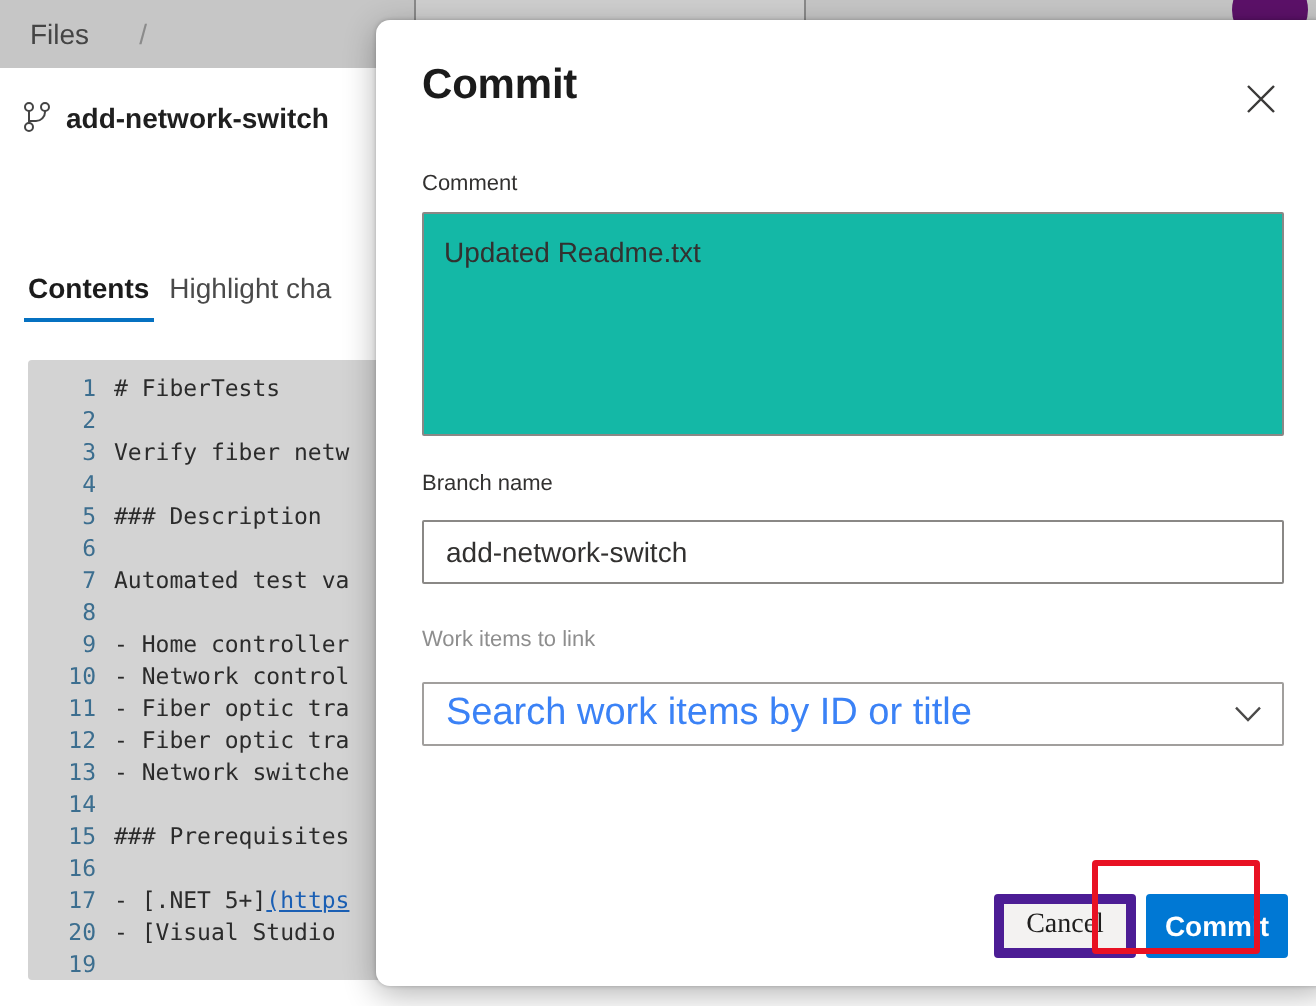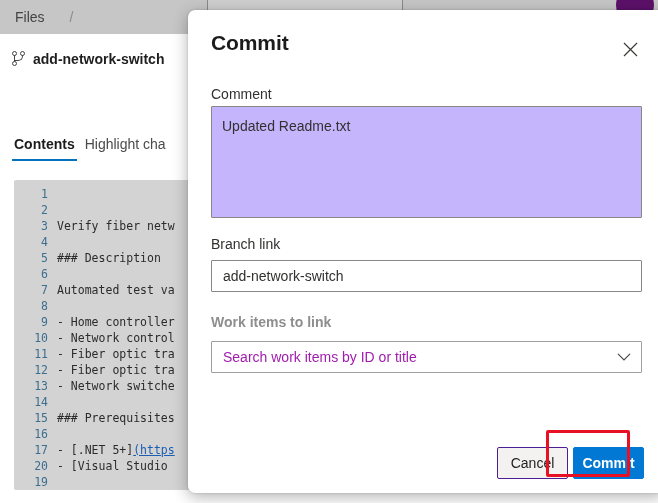--- a/index.html
+++ b/index.html
@@ -243,34 +243,34 @@
     display: flex;
     align-items: center;
     justify-content: center;
     cursor: pointer;
   }
   #close-button svg { display: block; }
 
   .field-label {
     position: absolute;
     left: 23px;
-    font-size: 14px;
+    font-size: 11px;
     color: #323130;
     text-align: right;
   }
   .field-label.muted { color: #8e8e8e; }
 
   #comment-label { top: 76px; }
   #comment-input {
     position: absolute;
     left: 23px; top: 96px;
     width: 431px; height: 112px;
     border: 1px solid #8a8886;
     border-radius: 1px;
-    background: #c4b5fd;
+    background: #14b8a6;
     box-sizing: border-box;
     font-family: "Liberation Sans", sans-serif;
     font-size: 14px;
     color: #323130;
     padding: 10px 10px;
     resize: none;
     outline: none;
     line-height: 18px;
   }
 
@@ -283,52 +283,52 @@
     border-radius: 1px;
     background: #ffffff;
     box-sizing: border-box;
     font-family: "Liberation Sans", sans-serif;
     font-size: 14px;
     color: #323130;
     padding: 0 11px;
     outline: none;
   }
 
-  #workitems-label { top: 304px; font-weight: bold; }
+  #workitems-label { top: 304px; }
   #workitems-combo {
     position: absolute;
     left: 23px; top: 331px;
     width: 431px; height: 32px;
     border: 1px solid #a19f9d;
     border-radius: 1px;
     background: #ffffff;
     box-sizing: border-box;
     display: flex;
     align-items: center;
     padding: 0 10px 0 11px;
     cursor: pointer;
   }
   #workitems-placeholder {
     flex: 1;
-    font-size: 14px;
-    color: #a21caf;
+    font-size: 19px;
+    color: #3b82f6;
     white-space: nowrap;
     overflow: hidden;
   }
   #workitems-chevron { display: flex; align-items: center; }
 
   
   #cancel-button {
     position: absolute;
     left: 309px; top: 437px;
     width: 71px; height: 32px;
     background: #f3f2f1;
-    border: 1px solid #4c1d95;
+    border: 5px solid #4c1d95;
     border-radius: 2px;
-    font-family: Liberation Sans, sans-serif;
+    font-family: Liberation Serif, serif;
     font-size: 14px;
     color: #201f1e;
     cursor: pointer;
     padding: 0;
   }
   #commit-button {
     position: absolute;
     left: 385px; top: 437px;
     width: 71px; height: 32px;
     background: #0078d4;
@@ -382,21 +382,21 @@
     <span>add-network-switch</span>
   </div>
 
 
   <div id="tabs">
     <div class="tab active">Contents</div>
     <div class="tab">Highlight cha</div>
   </div>
 
   <div id="code-block">
-      <div class="code-line"><span class="ln">1</span></div>
+      <div class="code-line"><span class="ln">1</span><span class="ctext"># FiberTests</span></div>
       <div class="code-line"><span class="ln">2</span><span class="ctext"></span></div>
       <div class="code-line"><span class="ln">3</span><span class="ctext">Verify fiber netw</span></div>
       <div class="code-line"><span class="ln">4</span><span class="ctext"></span></div>
       <div class="code-line"><span class="ln">5</span><span class="ctext">### Description</span></div>
       <div class="code-line"><span class="ln">6</span><span class="ctext"></span></div>
       <div class="code-line"><span class="ln">7</span><span class="ctext">Automated test va</span></div>
       <div class="code-line"><span class="ln">8</span><span class="ctext"></span></div>
       <div class="code-line"><span class="ln">9</span><span class="ctext">- Home controller</span></div>
       <div class="code-line"><span class="ln">10</span><span class="ctext">- Network control</span></div>
       <div class="code-line"><span class="ln">11</span><span class="ctext">- Fiber optic tra</span></div>
@@ -417,21 +417,21 @@
 
   <div id="close-button">
     <svg width="15" height="15" viewBox="0 0 15 15" aria-hidden="true">
       <path d="M1 1 L14 14 M14 1 L1 14" stroke="#3b3a39" stroke-width="1.2" fill="none"></path>
     </svg>
   </div>
 
   <div class="field-label" id="comment-label">Comment</div>
   <textarea id="comment-input" placeholder="" style="">Updated Readme.txt</textarea>
 
-  <div class="field-label" id="branch-label">Branch link</div>
+  <div class="field-label" id="branch-label">Branch name</div>
   <input id="branch-input" type="text" value="add-network-switch" style="">
 
   <div class="field-label muted" id="workitems-label">Work items to link</div>
   <div id="workitems-combo">
     <span id="workitems-placeholder">Search work items by ID or title</span>
     <span id="workitems-chevron">
       <svg width="14" height="10" viewBox="0 0 14 10" aria-hidden="true">
         <path d="M1 1.8 L7 8 L13 1.8" stroke="#4b4a49" stroke-width="1.2" fill="none"></path>
       </svg>
     </span>

